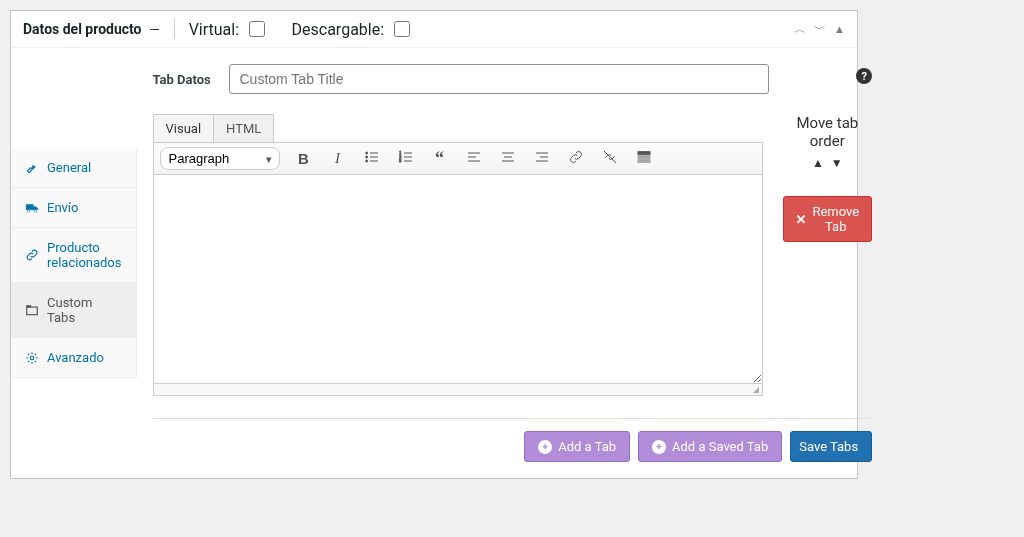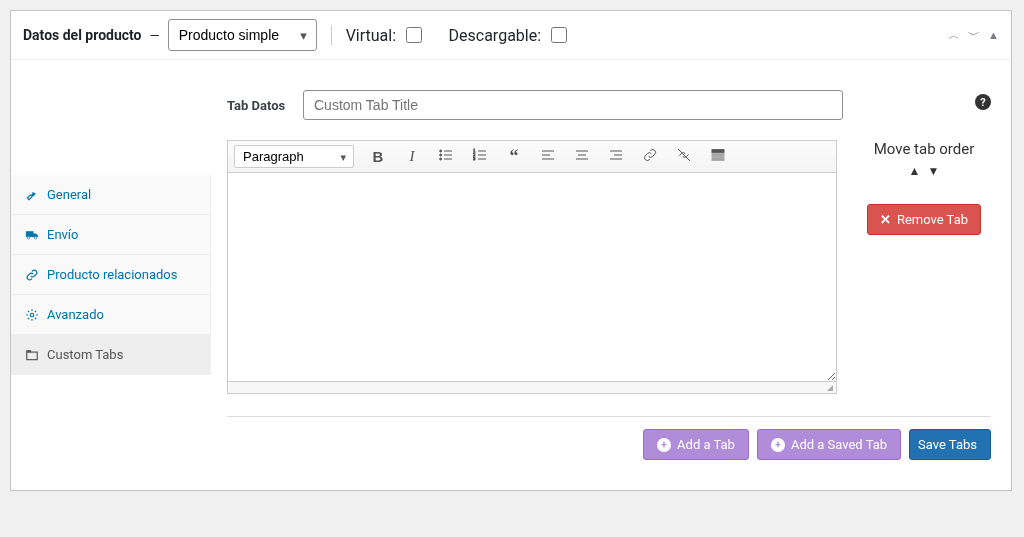--- a/index.html
+++ b/index.html
@@ -7,21 +7,21 @@
     margin: 0;
     font-family: -apple-system, BlinkMacSystemFont, "Segoe UI", Roboto, sans-serif;
     font-size: 13px;
     background: #f0f0f1;
     color: #3c434a;
   }
   .panel {
     background: #fff;
     border: 1px solid #c3c4c7;
     margin: 10px;
-    width: 1002px;
+    width: 848px;
   }
   .panel-header {
     display: flex;
     align-items: center;
     padding: 8px 12px;
     border-bottom: 1px solid #eee;
     gap: 8px;
   }
   .panel-title {
     font-weight: 700;
@@ -118,21 +118,21 @@
   .etab.active { background:#f5f5f5; color:#333; }
   .etab + .etab { border-left:none; }
   .toolbar {
     border:1px solid #ccc; background:linear-gradient(#fcfcfc,#f4f4f4);
     padding:4px 6px; display:flex; align-items:center; gap:14px;
     border-bottom:none;
   }
   .select-wrap2 { position:relative; }
   .para-select {
     border:1px solid #ccc; background:#fff; padding:3px 30px 3px 8px;
-    font-size:13px; appearance:none; border-radius:2px; width:120px;
+    font-size:13px; appearance:none; border-radius:8px; width:120px;
   }
   .select-wrap2::after {
     content:'▾'; position:absolute; right:8px; top:50%; transform:translateY(-50%);
     pointer-events:none; color:#555; font-size:11px;
   }
   .tbtn {
     color:#555; cursor:pointer; font-family: Georgia, serif;
     width:20px; text-align:center; font-size:15px;
   }
   .tbtn.bold { font-weight:700; font-family:-apple-system,sans-serif;}
@@ -179,25 +179,20 @@
   }
   .btn.purple .plus-circle { color:#b18cd9;}
 </style>
 </head>
 <body>
 
 <div class="panel">
   <div class="panel-header">
     <span class="panel-title">Datos del producto</span>
     <span class="dash">—</span>
-    <span class="select-wrap">
-      <select class="type">
-        <option>Producto simple</option>
-      </select>
-    </span>
     <span class="vbar"></span>
     <span class="chklabel">Virtual:</span>
     <input type="checkbox" class="chk" style="">
     &nbsp;&nbsp;
     <span class="chklabel">Descargable:</span>
     <input type="checkbox" class="chk" style="">
     <span class="hdr-spacer"></span>
     <span class="hdr-icons">
       <span>︿</span>
       <span>﹀</span>
@@ -226,51 +221,55 @@
         <span>Envío</span>
       </div>
       <div class="sidebar-item">
         <span class="side-icon">
             <svg viewBox="0 0 24 24">
               <path fill="none" stroke-width="2" d="M10 14a4 4 0 0 0 6 0l3-3a4 4 0 0 0-6-6l-1 1M14 10a4 4 0 0 0-6 0l-3 3a4 4 0 0 0 6 6l1-1"></path>
             </svg>
           </span>
         <span>Producto relacionados</span>
       </div>
+      <div class="sidebar-item active">
+        <span class="side-icon">
+            <svg viewBox="0 0 24 24">
+              <rect x="3" y="7" width="18" height="13" fill="none" stroke-width="2"></rect>
+              <rect x="3" y="4" width="7" height="3"></rect>
+            </svg>
+          </span>
+        <span>Custom Tabs</span>
+      </div>
       <div class="sidebar-item">
         <span class="side-icon">
             <svg viewBox="0 0 24 24">
               <circle cx="12" cy="12" r="3" fill="none" stroke-width="2"></circle>
               <path fill="none" stroke-width="2" d="M12 2v3M12 19v3M2 12h3M19 12h3M5 5l2 2M17 17l2 2M19 5l-2 2M7 17l-2 2"></path>
             </svg>
           </span>
         <span>Avanzado</span>
-      </div>
-      <div class="sidebar-item active">
-        <span class="side-icon">
-            <svg viewBox="0 0 24 24">
-              <rect x="3" y="7" width="18" height="13" fill="none" stroke-width="2"></rect>
-              <rect x="3" y="4" width="7" height="3"></rect>
-            </svg>
-          </span>
-        <span>Custom Tabs</span>
       </div>
     </div>
 
     <div class="main">
       <span class="help-icon">?</span>
 
       <div class="row-title">
         <span class="label-bold">Tab Datos</span>
         <input class="title-input" placeholder="Custom Tab Title" style="">
       </div>
 
       <div class="editor-row">
         <div class="editor">
           <div class="media-bar">
+            <div class="tabs">
+              <span class="etab active">Visual</span>
+              <span class="etab">HTML</span>
+            </div>
           </div>
           <div class="toolbar">
             <span class="select-wrap2">
               <select class="para-select">
                 <option>Paragraph</option>
               </select>
             </span>
             <span class="tbtn bold">B</span>
             <span class="tbtn italic">I</span>
             <span class="tbtn"><svg viewBox="0 0 24 24">

